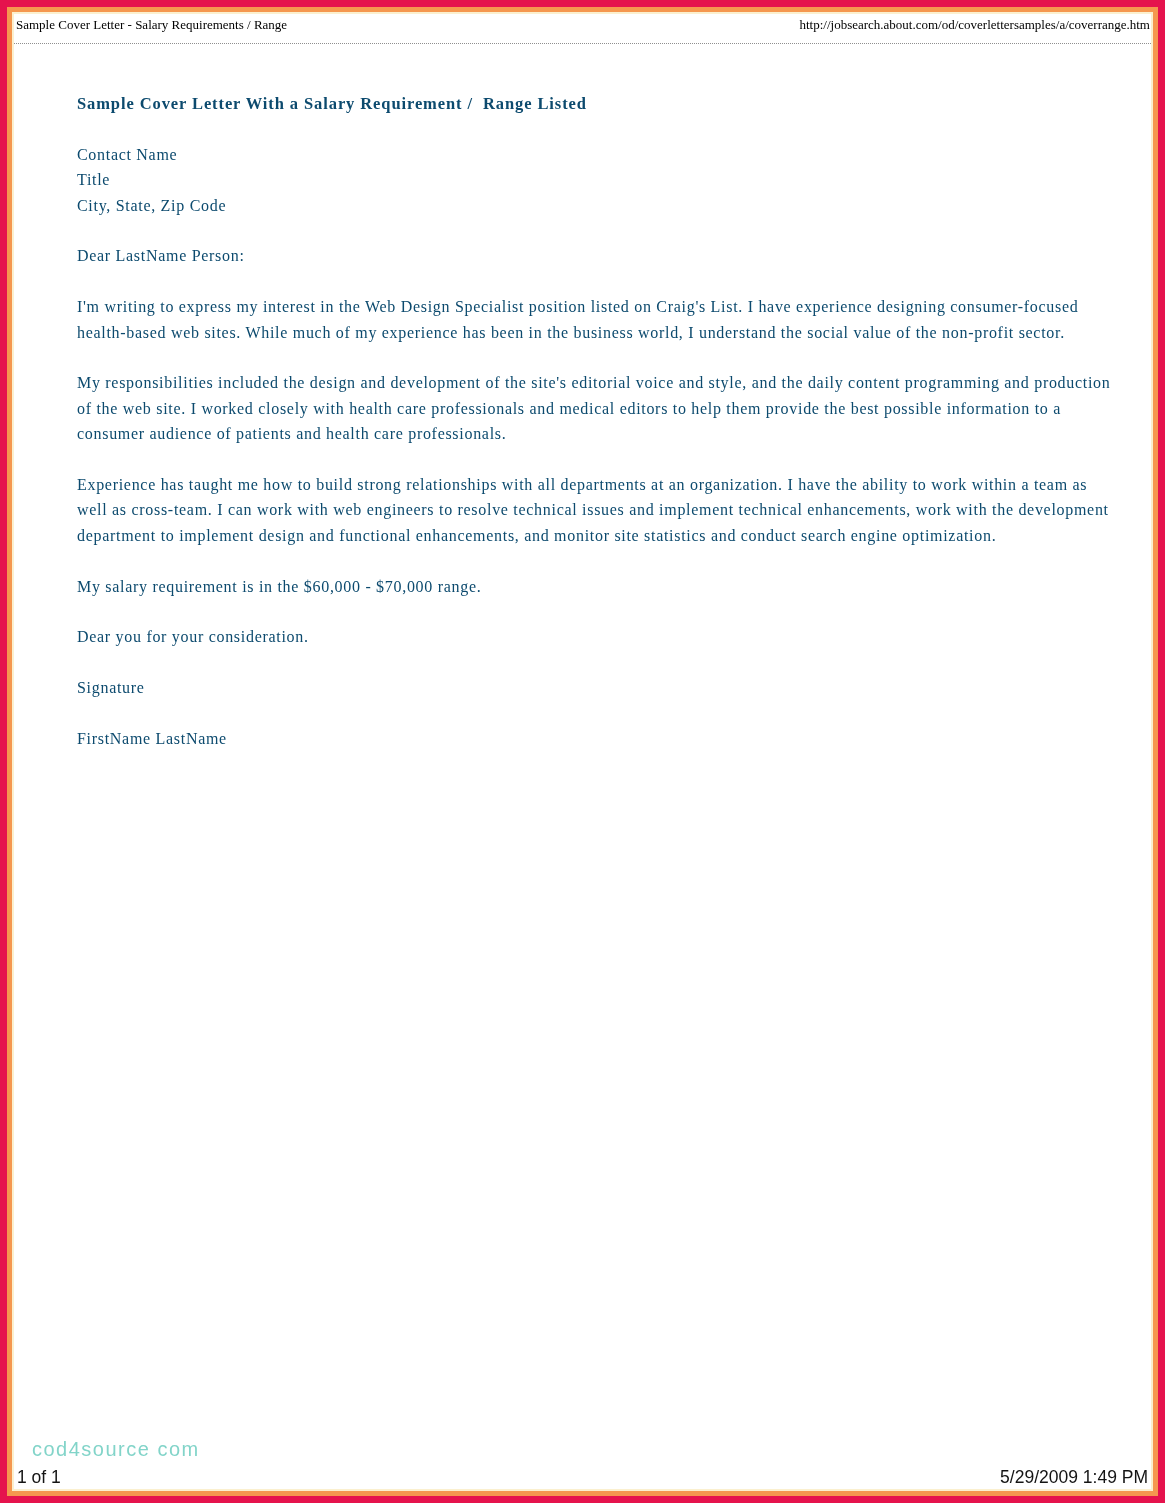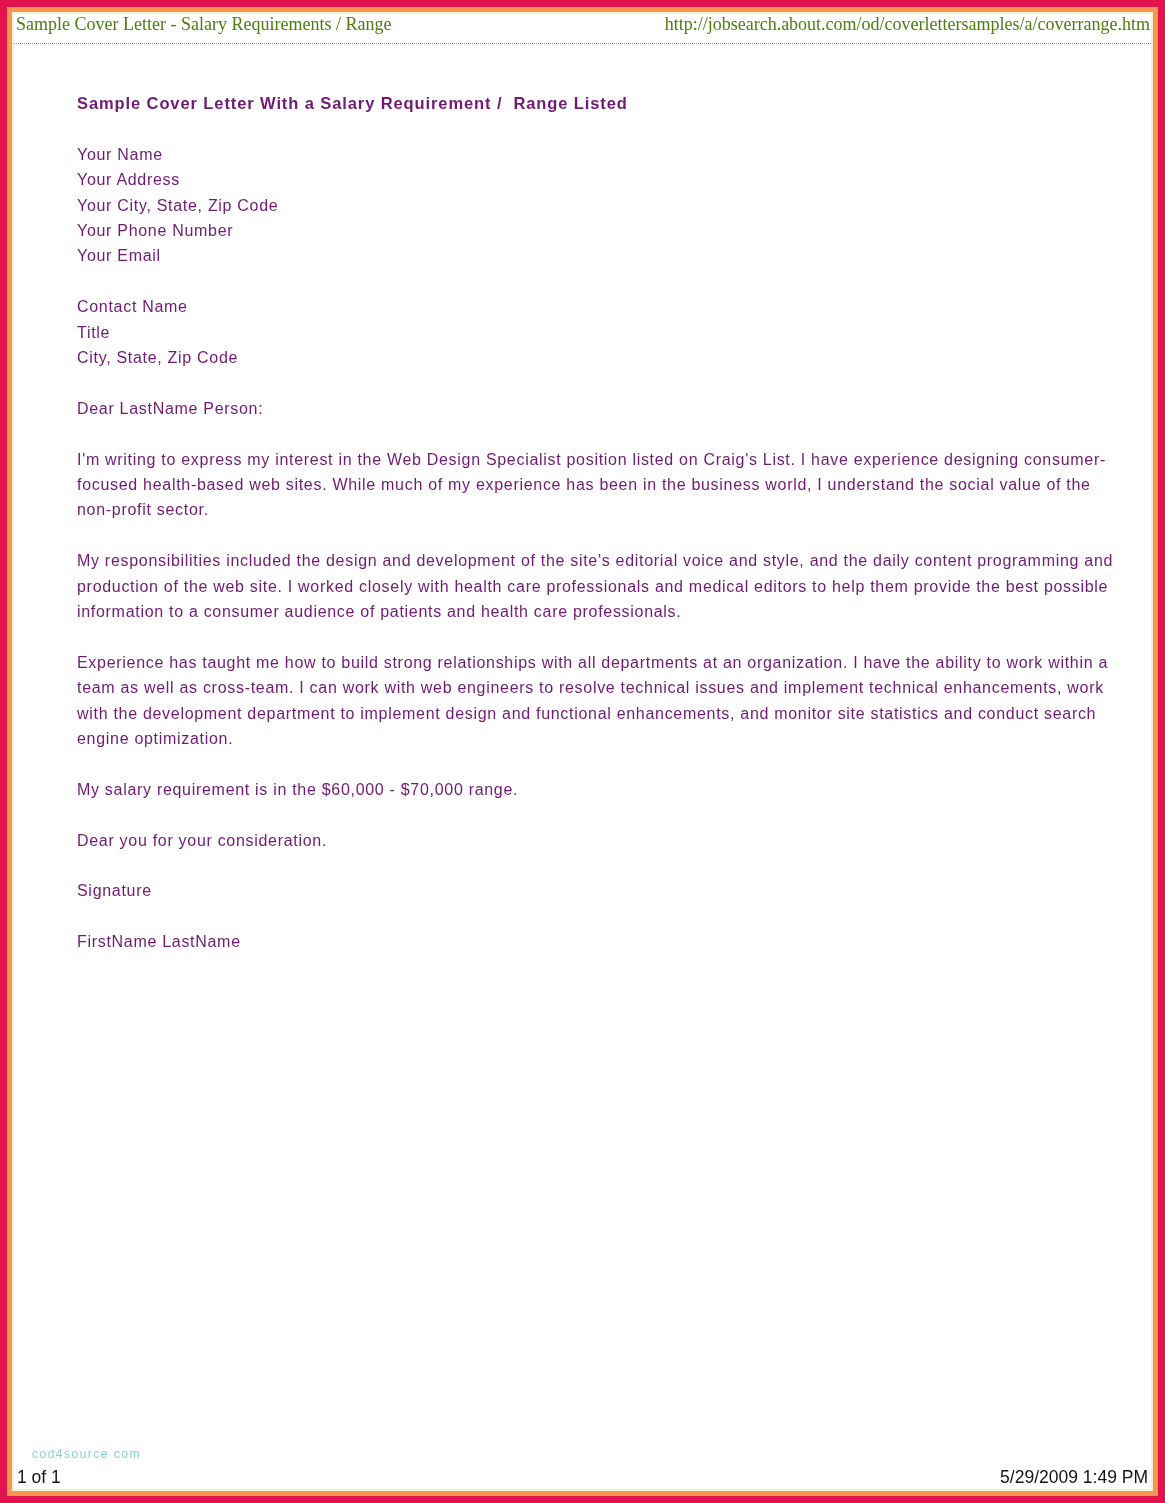--- a/index.html
+++ b/index.html
@@ -31,53 +31,53 @@
     box-sizing: border-box;
     border: 2px solid var(--border-cream, #fbf0cf);
     background: #ffffff;
   }
   
   .print-header {
     display: flex;
     justify-content: space-between;
     align-items: flex-start;
     font-family: "Liberation Serif", "DejaVu Serif", serif;
-    font-size: 18px;
+    font-size: 13px;
     line-height: 19px;
-    color: #4d7c0f;
+    color: #000000;
     padding: 1px 1px 9px 2px;
     border-bottom: 1px dotted #8f8f8f;
     white-space: nowrap;
   }
   
   .letter {
-    font-family: Liberation Sans, sans-serif;
+    font-family: Liberation Serif, serif;
     font-size: 16px;
     line-height: 25.4px;
     letter-spacing: 0.7px;
-    color: #701a75;
+    color: #0c4a6e;
     padding: 47px 32px 0 63px;
   }
   .letter-title {
     font-weight: bold;
     font-size: 16.5px;
     letter-spacing: 0.9px;
     white-space: pre-wrap;
     margin: 0 0 25.4px 0;
   }
   .block { margin: 0 0 25.4px 0; }
   .block div { min-height: 25.4px; }
   .para { margin: 0 0 25.4px 0; }
   
   .watermark {
     position: absolute;
     left: 18px;
     bottom: 28px;
     font-family: "Liberation Sans", "DejaVu Sans", sans-serif;
-    font-size: 12px;
+    font-size: 20px;
     letter-spacing: 1.5px;
     color: var(--watermark, #82d4c9);
   }
   
   .print-footer {
     position: absolute;
     left: 0;
     right: 0;
     bottom: 0;
     display: flex;
@@ -99,27 +99,20 @@
     <div class="content">
 
       <div class="print-header">
         <span>Sample Cover Letter - Salary Requirements / Range</span>
         <span>http://jobsearch.about.com/od/coverlettersamples/a/coverrange.htm</span>
       </div>
 
       <div class="letter">
         <div class="letter-title">Sample Cover Letter With a Salary Requirement /  Range Listed</div>
 
-        <div class="block">
-          <div>Your Name</div>
-          <div>Your Address</div>
-          <div>Your City, State, Zip Code</div>
-          <div>Your Phone Number</div>
-          <div>Your Email</div>
-        </div>
 
         <div class="block">
           <div>Contact Name</div>
           <div>Title</div>
           <div>City, State, Zip Code</div>
         </div>
 
         <div class="para">Dear LastName Person:</div>
 
         <div class="para">I'm writing to express my interest in the Web Design Specialist position listed on Craig's List. I have experience designing consumer-focused health-based web sites. While much of my experience has been in the business world, I understand the social value of the non-profit sector.</div>

